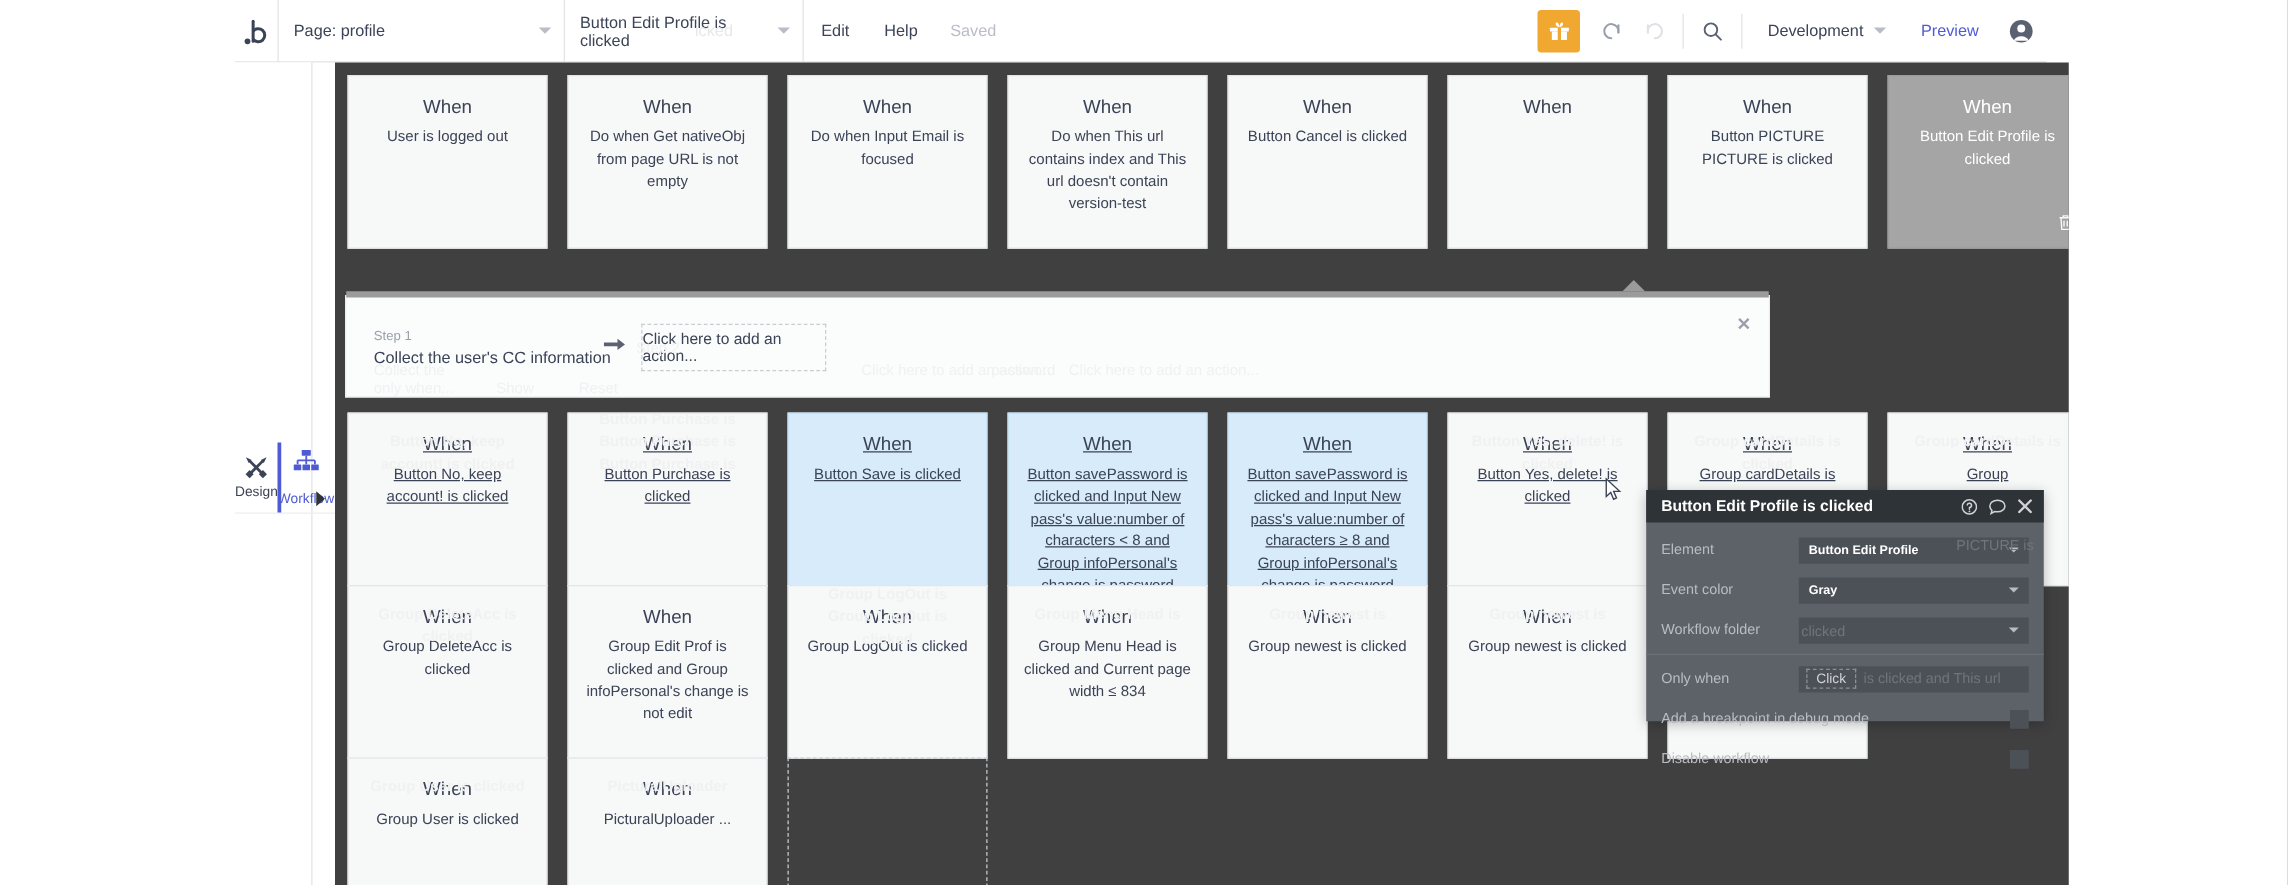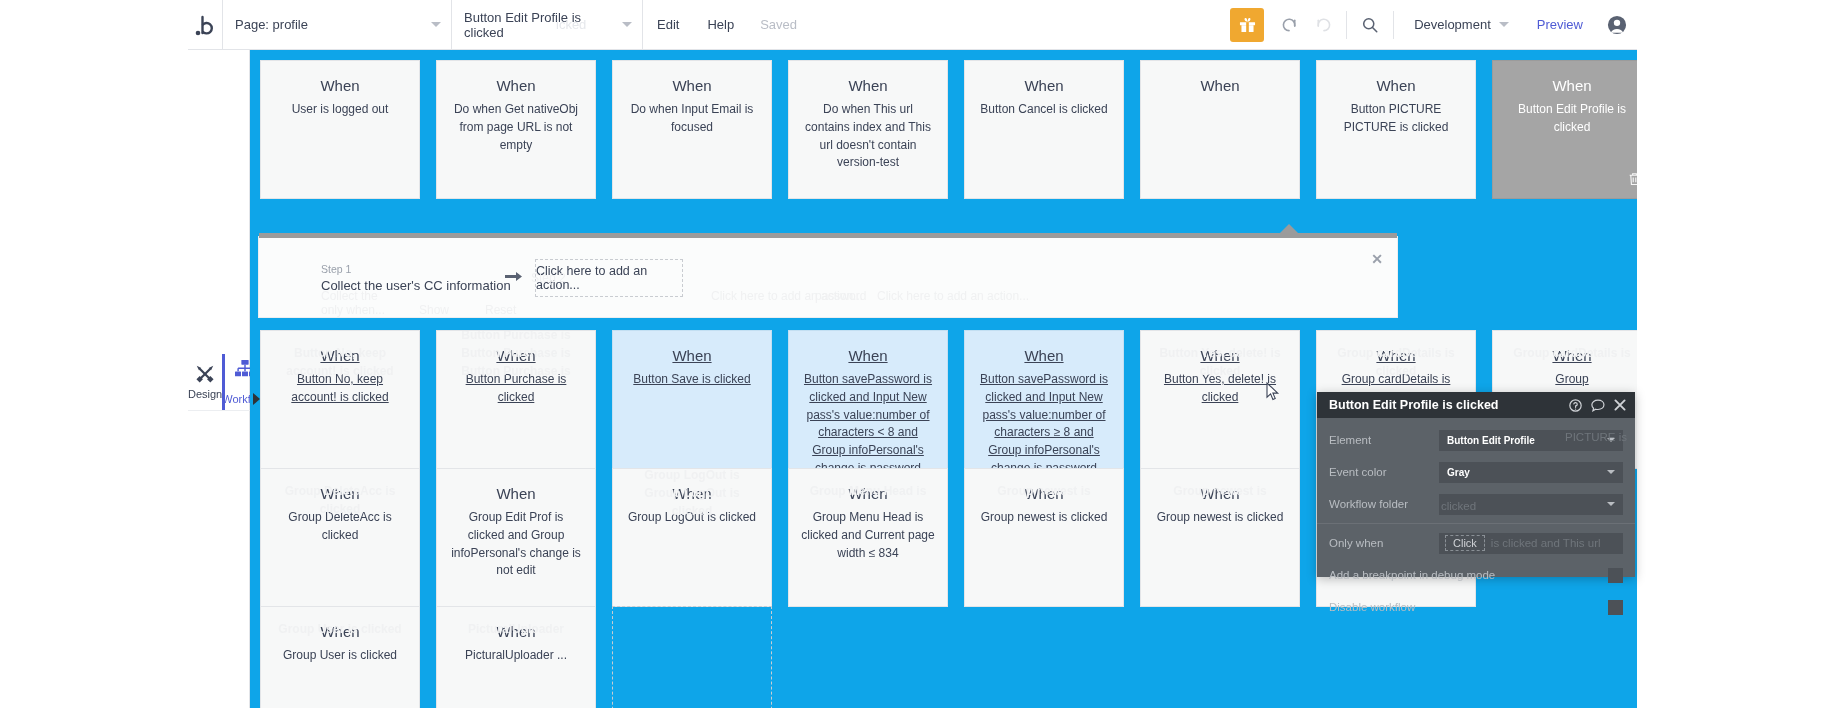--- a/index.html
+++ b/index.html
@@ -79,22 +79,22 @@
   }
   .nav-item .nav-label { font-size:11px; }
   .nav-item.active { color:#4f5bd5;gap:14px; }
   .nav-item.active::before {
     content:""; position:absolute; left:0; top:0; bottom:0; width:3px; background:#4f5bd5;
   }
   .nav-item svg { display:block; }
 
   
   .canvas {
-    position:absolute; left:250px; top:50px; width:1387px; height:658px;
-    background:#0ea5e9; overflow:hidden;
+    position:absolute; left:268px; top:50px; width:1387px; height:658px;
+    background:#404040; overflow:hidden;
   }
   .collapse-arrow {
     position:absolute; left: 252px; top: 392px; width:10px; height:14px;
     cursor:pointer; z-index: 30;
   }
 
   .row {
     position:absolute; left:0; display:flex; gap:16px; padding-left:10px;
   }
   .card {
@@ -113,21 +113,21 @@
   .card.placeholder { background:transparent; border:1px dashed #c9ccd1; }
   .card-ghost {
     position:absolute; left:0; right:0; top:14px; text-align:center;
     font-size:12px; line-height:1.48; color:#f0f1f2; pointer-events:none;
     font-weight:700; white-space:pre-line;
   }
 
   
   .actionpanel {
     position:absolute; left:8px; top:186px; width:1140px; height:82px;
-    background:#fbfcfc; border:1px solid #eceef0; z-index:20;padding-left:40px;
+    background:#fbfcfc; border:1px solid #eceef0; z-index:20;
   }
   .panel-topbar {
     position:absolute; left:0; right:0; top:-4px; height:5px; background:#9b9b9b;
   }
   .panel-pointer {
     position:absolute; top:-13px; left:1021px; width:0; height:0;
     border-left:9px solid transparent; border-right:9px solid transparent;
     border-bottom:9px solid #9b9b9b;
   }
   .panel-body { display:flex; align-items:center; height:82px; padding-left:22px; position:relative;}

